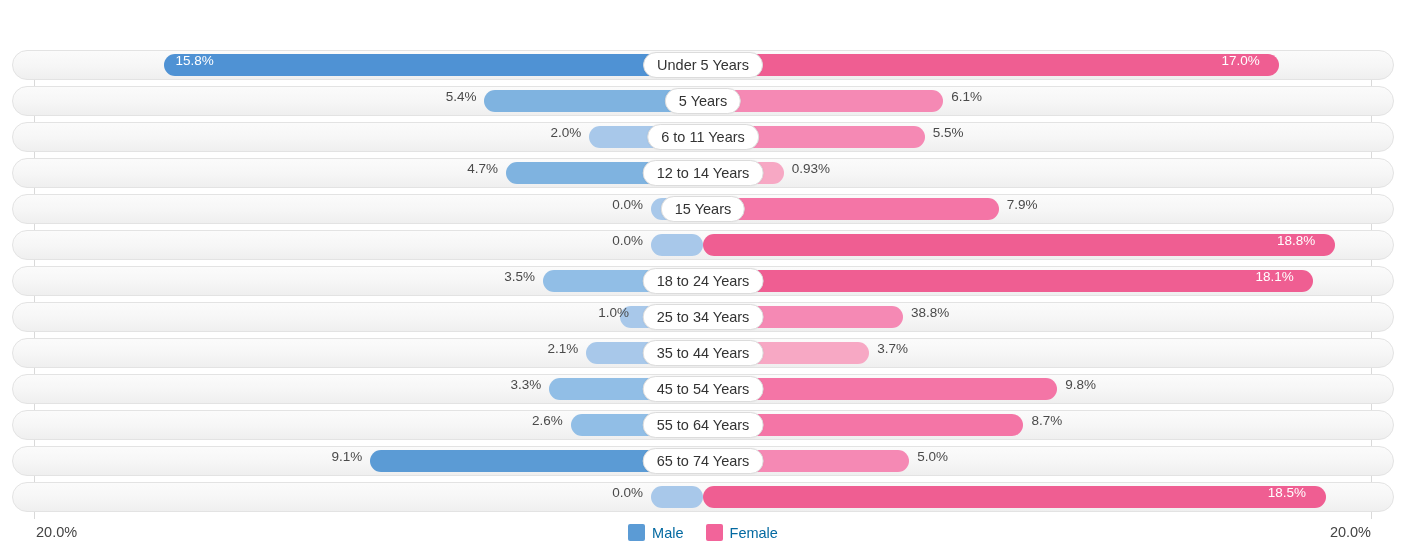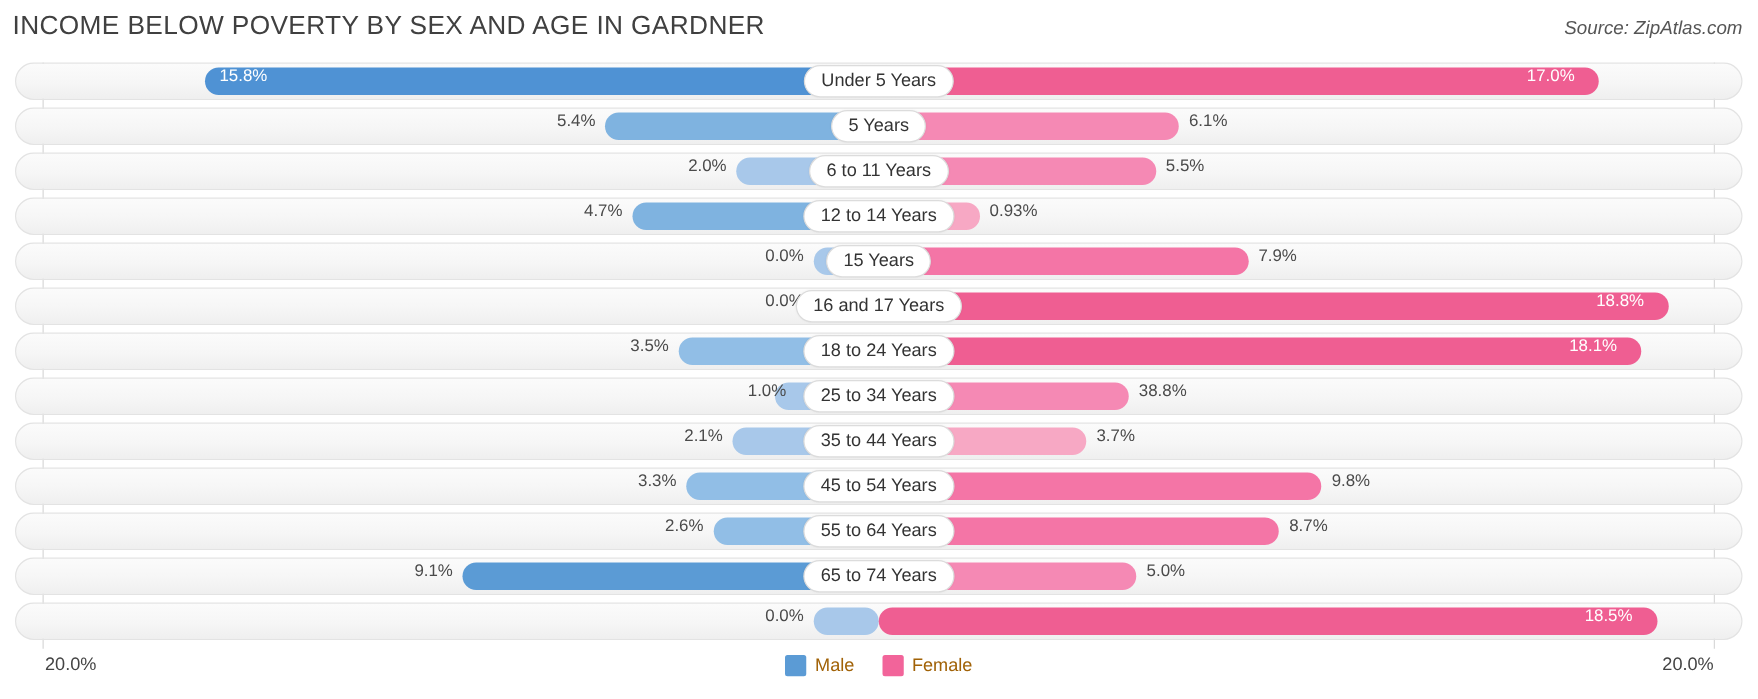--- a/index.html
+++ b/index.html
@@ -89,31 +89,27 @@
   .axis-max.right{right:23px;}
 
   .legend{
     position:absolute;left:0;right:0;top:5px;
     display:flex;justify-content:center;align-items:center;gap:22px;
   }
   .legend-item{display:flex;align-items:center;gap:7px;}
   .legend-swatch{
     width:17px;height:17px;border-radius:2px;display:block;
   }
-  .legend-label{font-size:14.5px;color:#a16207;white-space:nowrap;}
+  .legend-label{font-size:14.5px;color:#0369a1;white-space:nowrap;}
 </style>
 </head>
 <body>
 
 <div id="chart-root">
 
-  <div class="header">
-    <div class="chart-title">INCOME BELOW POVERTY BY SEX AND AGE IN GARDNER</div>
-    <div class="source-note">Source: ZipAtlas.com</div>
-  </div>
 
   <div class="plot">
     <div class="axis-line left"></div>
     <div class="axis-line right"></div>
     <div id="rows-container">
         <div class="row" style="top: 0px;">
           <div class="track"></div>
           <div class="bar male" style="left: 151.57px; width: 539.43px; background: rgb(79, 146, 212);"></div>
           <div class="bar female" style="left: 691px; width: 576.45px; background: rgb(239, 94, 146);"></div>
           <div class="bar-value inside" style="left: 163.57px;">15.8%</div>
@@ -151,21 +147,20 @@
           <div class="bar-value outside" style="right: 751px;">0.0%</div>
           <div class="bar-value outside" style="left: 994.715px;">7.9%</div>
           <div class="center-label" style="left: 691px;">15 Years</div>
         </div>
         <div class="row" style="top: 180px;">
           <div class="track"></div>
           <div class="bar male" style="left: 639px; width: 52px; background: rgb(168, 200, 234);"></div>
           <div class="bar female" style="left: 691px; width: 631.98px; background: rgb(239, 94, 146);"></div>
           <div class="bar-value outside" style="right: 751px;">0.0%</div>
           <div class="bar-value inside" style="left: 1264.98px;">18.8%</div>
-          <div class="center-label" style="left: 691px;">16 and 17 Years</div>
         </div>
         <div class="row" style="top: 216px;">
           <div class="track"></div>
           <div class="bar male" style="left: 531.025px; width: 159.975px; background: rgb(145, 190, 230);"></div>
           <div class="bar female" style="left: 691px; width: 610.385px; background: rgb(239, 94, 146);"></div>
           <div class="bar-value outside" style="right: 858.975px;">3.5%</div>
           <div class="bar-value inside" style="left: 1243.38px;">18.1%</div>
           <div class="center-label" style="left: 691px;">18 to 24 Years</div>
         </div>
         <div class="row" style="top: 252px;">

